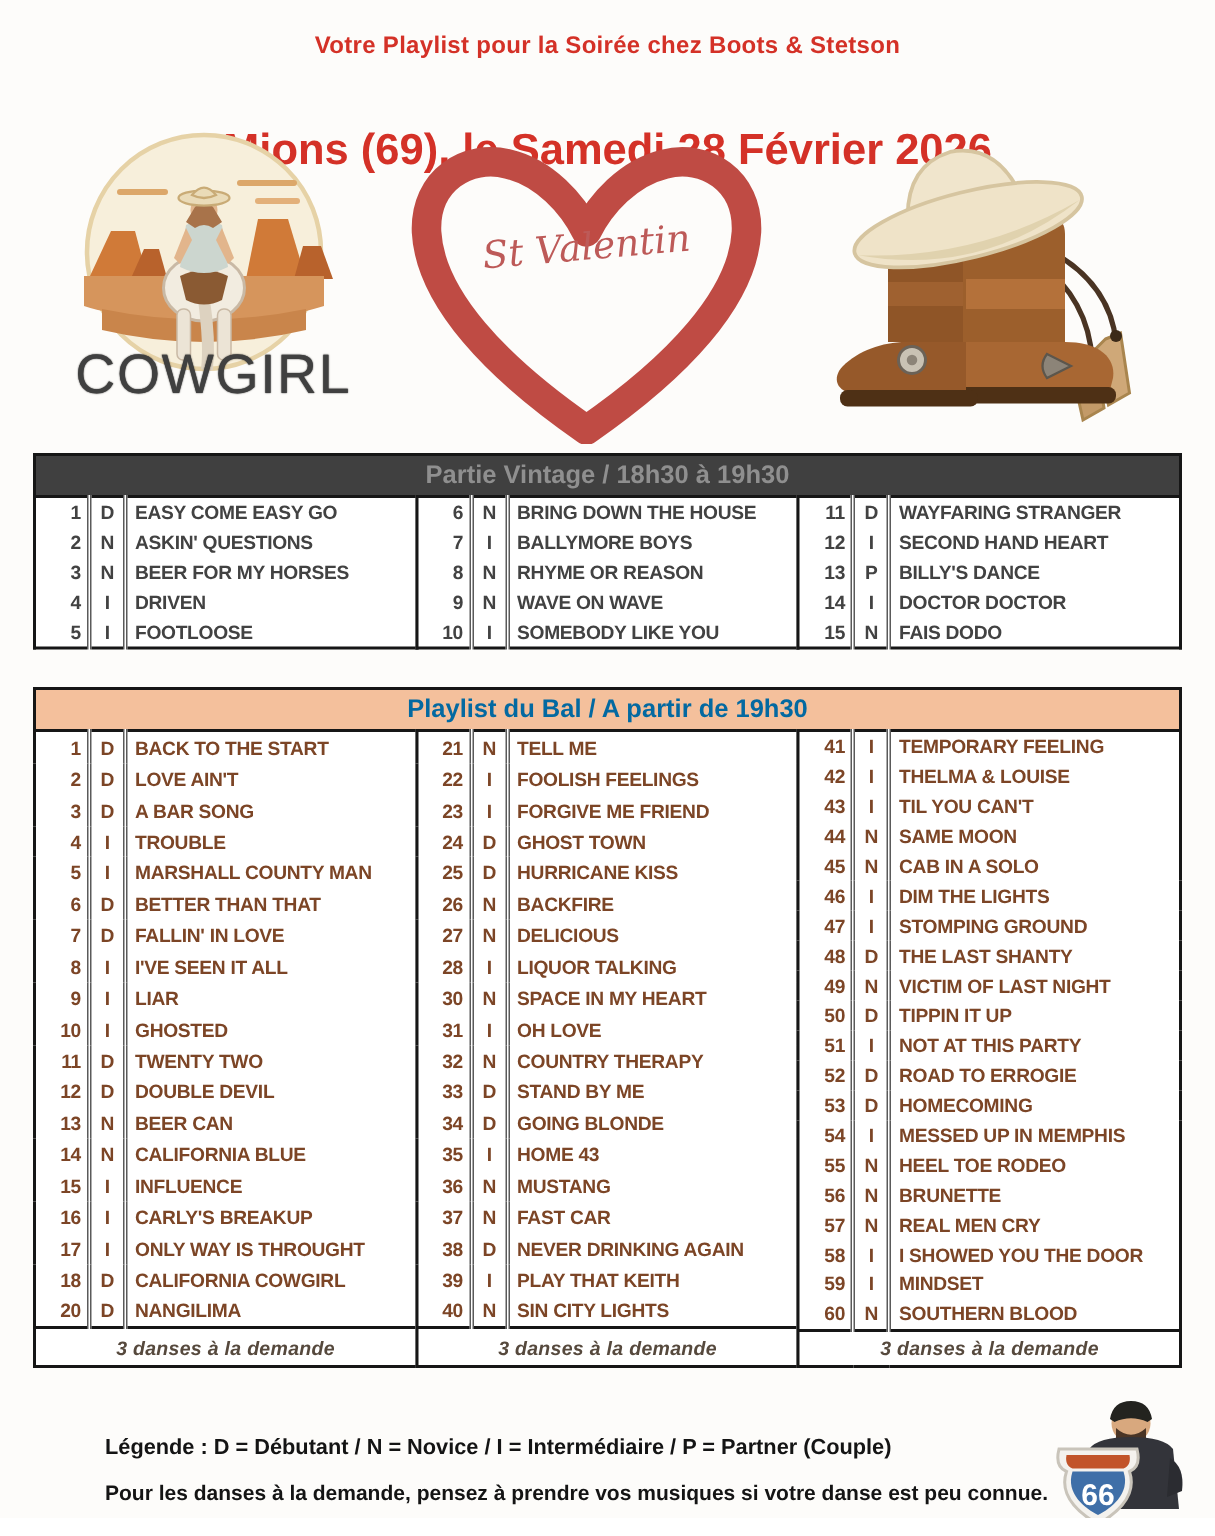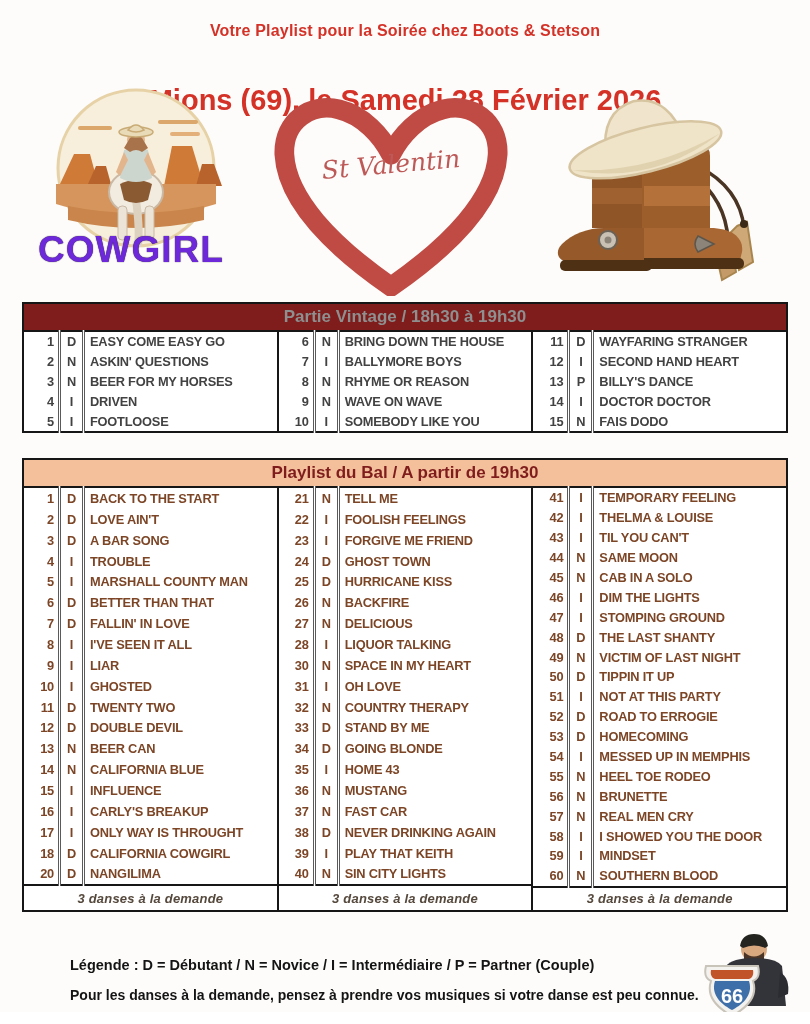--- a/index.html
+++ b/index.html
@@ -12,33 +12,33 @@
   .hdr-title{position:absolute;top:46px;left:0;width:100%;text-align:center;
            font-size:29px;font-weight:bold;color:#d43127;margin-top:38px;}
 
   
   .figures{position:absolute;top:88px;left:38px;width:734px;height:210px;
            display:flex;justify-content:space-between;align-items:flex-start;}
   .fig{position:relative;}
   .fig-cowgirl{width:196px;}
   .fig-heart{width:238px;margin-top:4px;}
   .fig-boots{width:224px;}
-  .cowgirl-caption{margin-top:-20px;text-align:left;font-size:37px;font-weight:bold;
-           color:#6d28d9;letter-spacing:1px;line-height:.95;
+  .cowgirl-caption{margin-top:-20px;text-align:right;font-size:37px;font-weight:normal;
+           color:#404040;letter-spacing:1px;line-height:.95;
            text-shadow:0 0 1px #171513;}
   .heart-label{position:absolute;top:58px;left:0;width:100%;text-align:center;
            font-family:"DejaVu Serif",serif;font-style:italic;font-size:25px;
            color:#bd5a58;transform:rotate(-5deg);}
 
   
   .tblock{position:absolute;left:22px;width:766px;}
   .tbl-head{box-sizing:border-box;border:2px solid #161616;height:30px;line-height:26px;
            text-align:center;font-size:17px;font-weight:bold;}
-  .vintage .tbl-head{background:#7f1d1d;color:#8f8f8f;}
-  .bal .tbl-head{background:#f4c09c;color:#7f1d1d;}
+  .vintage .tbl-head{background:#404040;color:#8f8f8f;}
+  .bal .tbl-head{background:#f4c09c;color:#0369a1;}
   .cols{display:flex;margin-top:-2px;}
   .coltbl{flex:1;border-collapse:collapse;table-layout:fixed;border:2px solid #161616;background:#fff;}
   .coltbl + .coltbl{margin-left:-2px;}
   .coltbl td{height:19.9px;padding:0;font-size:12.8px;font-weight:bold;
            letter-spacing:-.2px;white-space:nowrap;overflow:hidden;}
   td.num{width:30px;text-align:right;padding-right:4px;}
   td.lvl{width:21px;text-align:center;border-left:3px double #5a5a5a;border-right:3px double #5a5a5a;}
   td.ttl{text-align:left;padding-left:5px;}
   .vintage td{color:#424242;}
   .bal td{color:#7c4526;}

